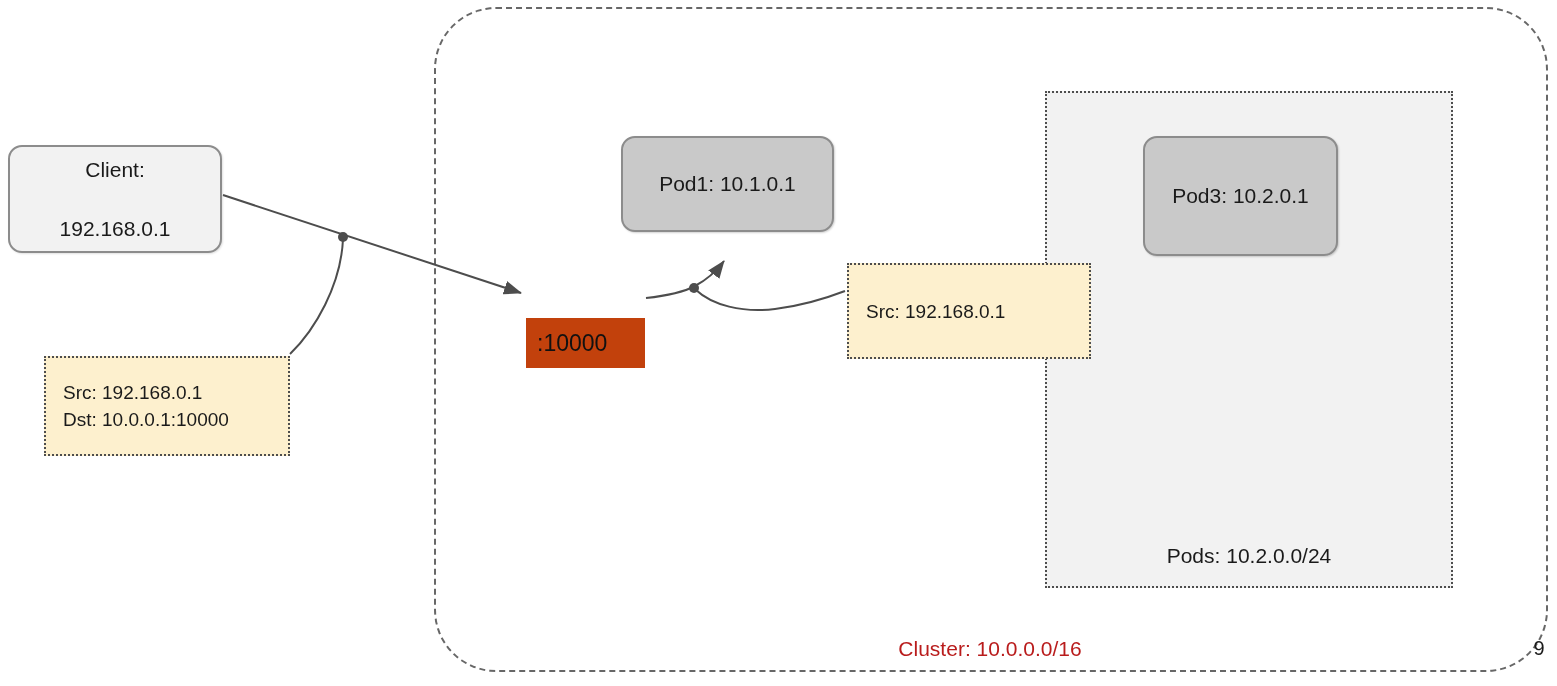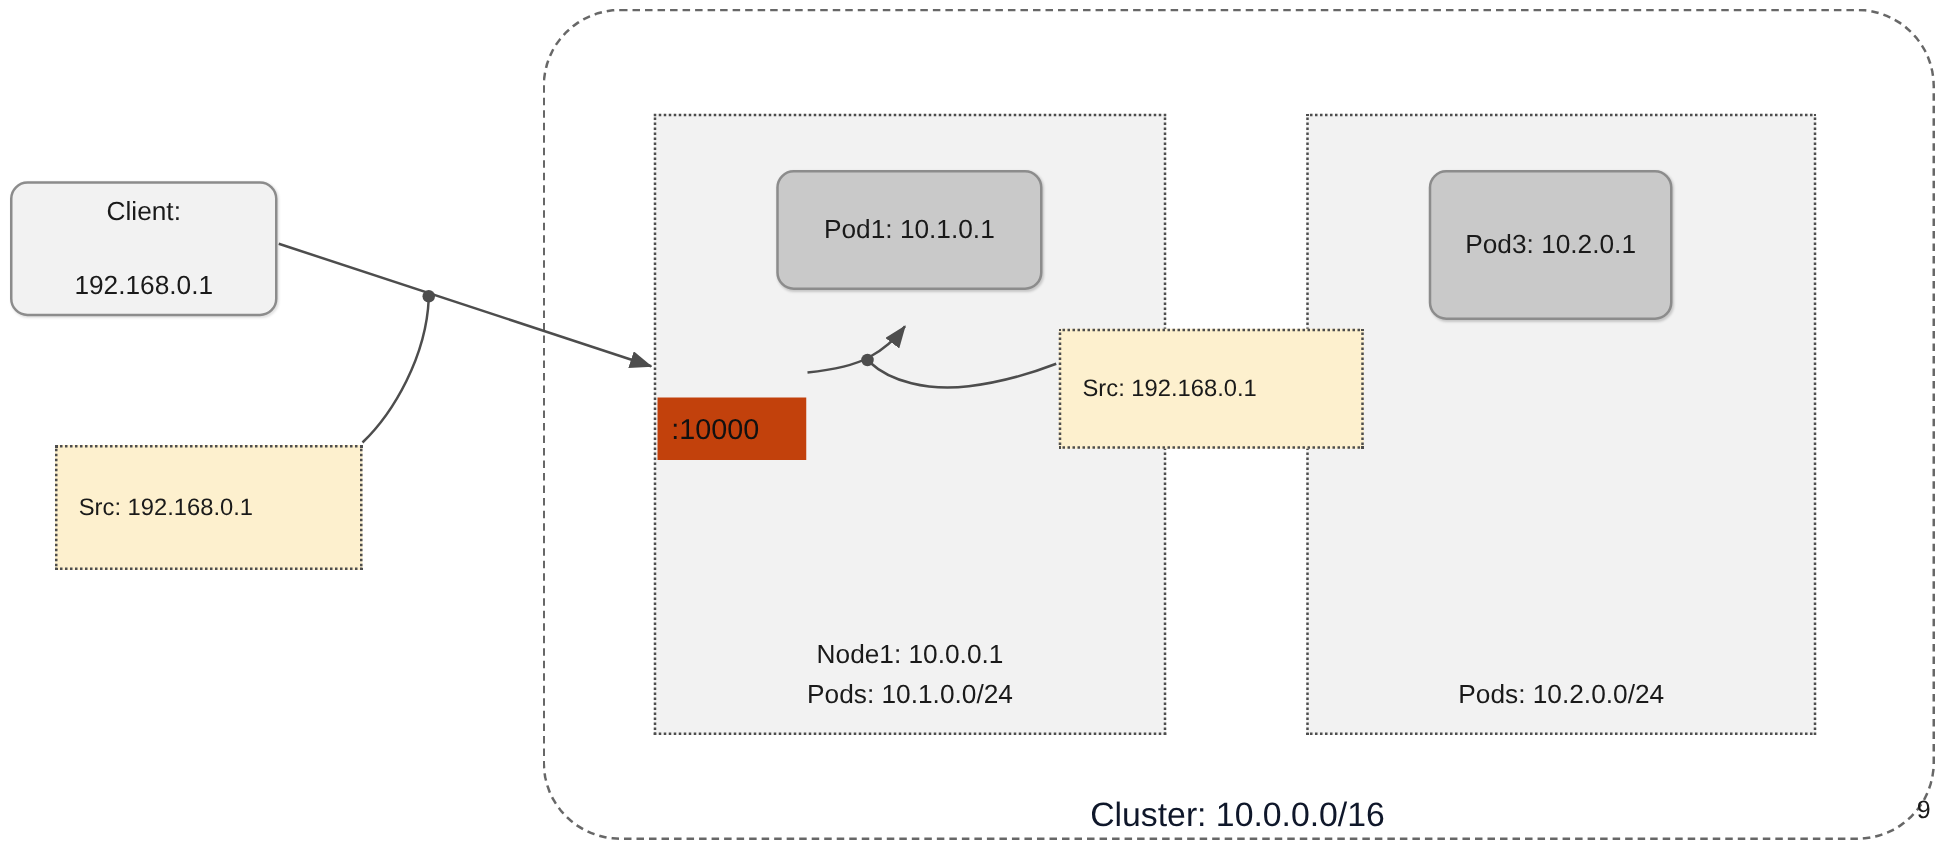--- a/index.html
+++ b/index.html
@@ -29,22 +29,22 @@
     border: 2px dashed #676767;
     border-radius: 62px;
     box-sizing: border-box;
     background: transparent;
   }
   #cluster-label {
     left: 700px;
     top: 637px;
     width: 580px;
     text-align: center;
-    font-size: 27px;
-    color: #0f172a;
+    font-size: 21px;
+    color: #b91c1c;
     white-space: nowrap;
   }
 
   
   .node-box {
     background: #f2f2f2;
     border: 2px dotted #4d4d4d;
     box-sizing: border-box;
   }
   #node1-box { left: 523px; top: 91px; width: 410px; height: 497px; }
@@ -154,45 +154,40 @@
     color: #1a1a1a;
   }
 </style>
 </head>
 <body>
 
 <div id="canvas">
 
   <div class="abs" id="cluster-boundary"></div>
 
-  <div class="abs node-box" id="node1-box">
-    <div class="node-caption">
-      <div>Node1: 10.0.0.1</div>
-      <div>Pods: 10.1.0.0/24</div>
-    </div>
-  </div>
 
   <div class="abs node-box" id="node2-box">
     <div class="node-caption">
       <div>Pods: 10.2.0.0/24</div>
     </div>
   </div>
 
   <div class="abs pod-box" id="pod1-box">Pod1: 10.1.0.1</div>
   <div class="abs pod-box" id="pod3-box">Pod3: 10.2.0.1</div>
 
   <div class="abs" id="client-box">
     <div>Client:</div>
     <div>192.168.0.1</div>
   </div>
 
   <div class="abs" id="service-port-chip">:10000</div>
 
   <div class="abs note-box" id="note-client">
     <div>Src: 192.168.0.1</div>
+    <div>Dst: 10.0.0.1:10000</div>
   </div>
 
   <div class="abs note-box" id="note-pod">
     <div>Src: 192.168.0.1</div>
   </div>
 
   <svg class="abs" id="connector-layer" viewBox="0 0 1557 686" width="1557" height="686" xmlns="http://www.w3.org/2000/svg">
     <defs>
       <marker id="arrowhead" markerWidth="9" markerHeight="7" refX="8.5" refY="3.5" orient="auto" markerUnits="strokeWidth">
         <path d="M0,0 L9,3.5 L0,7 Z" fill="#4d4d4d"></path>

